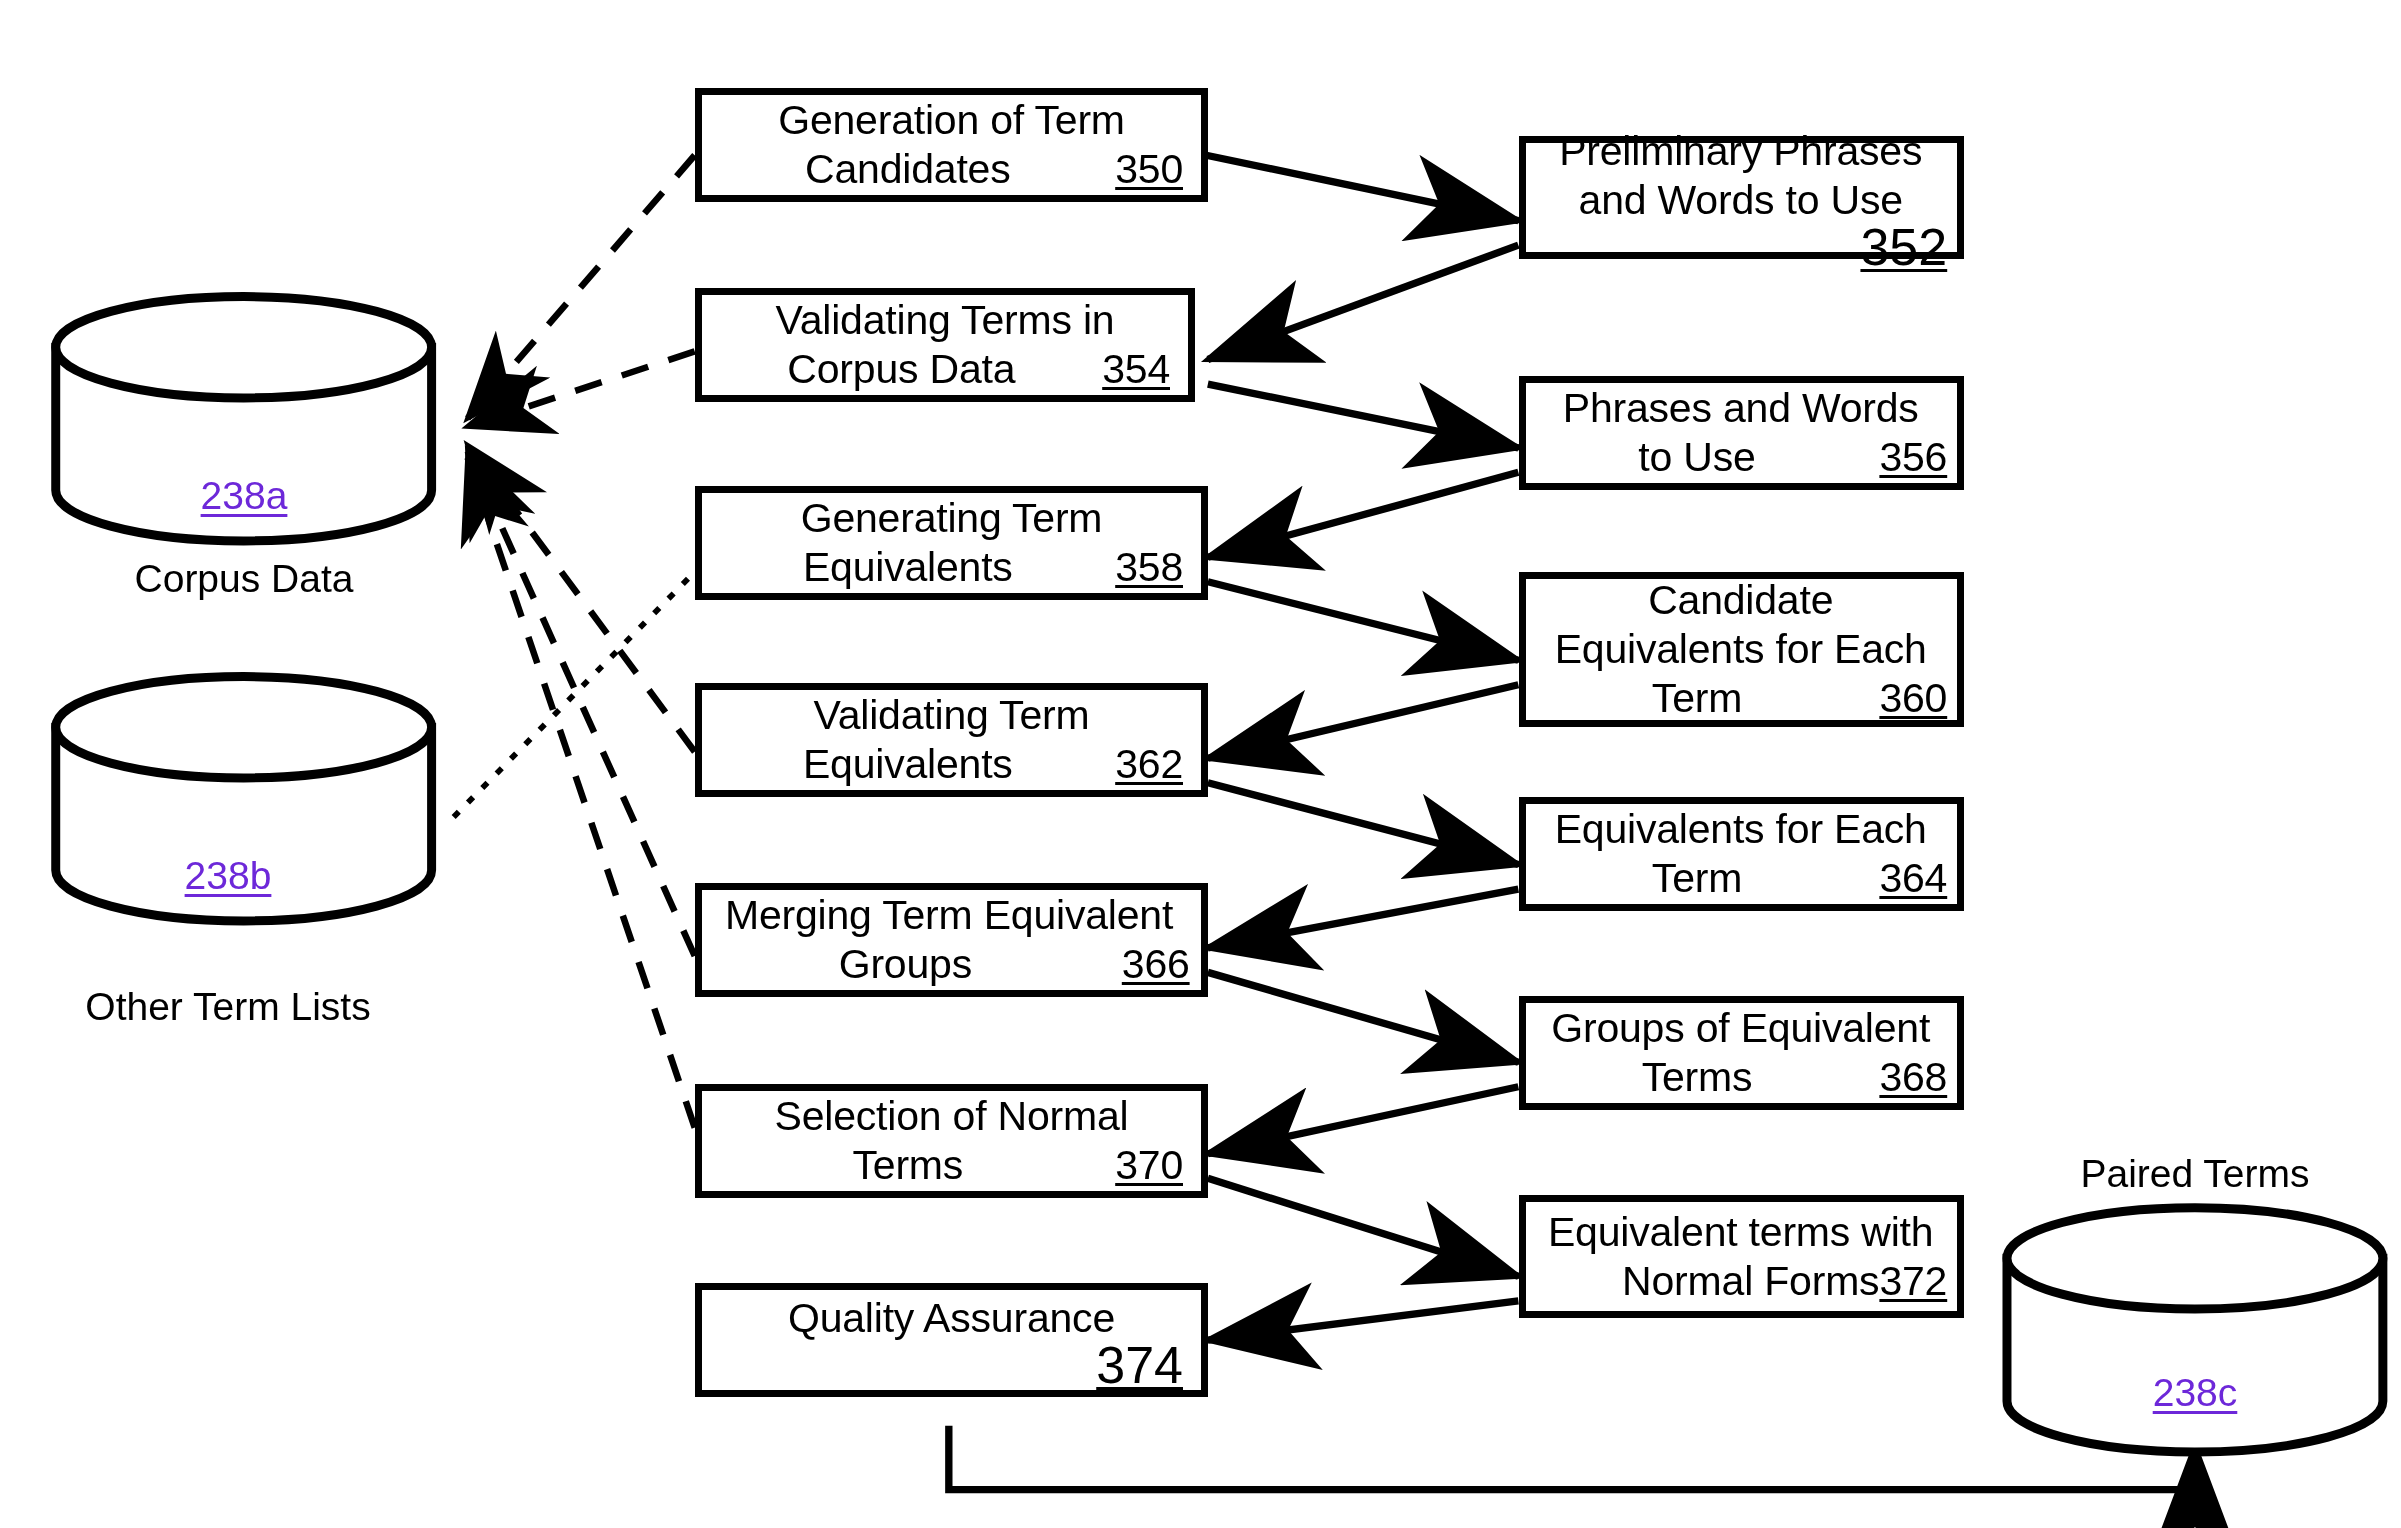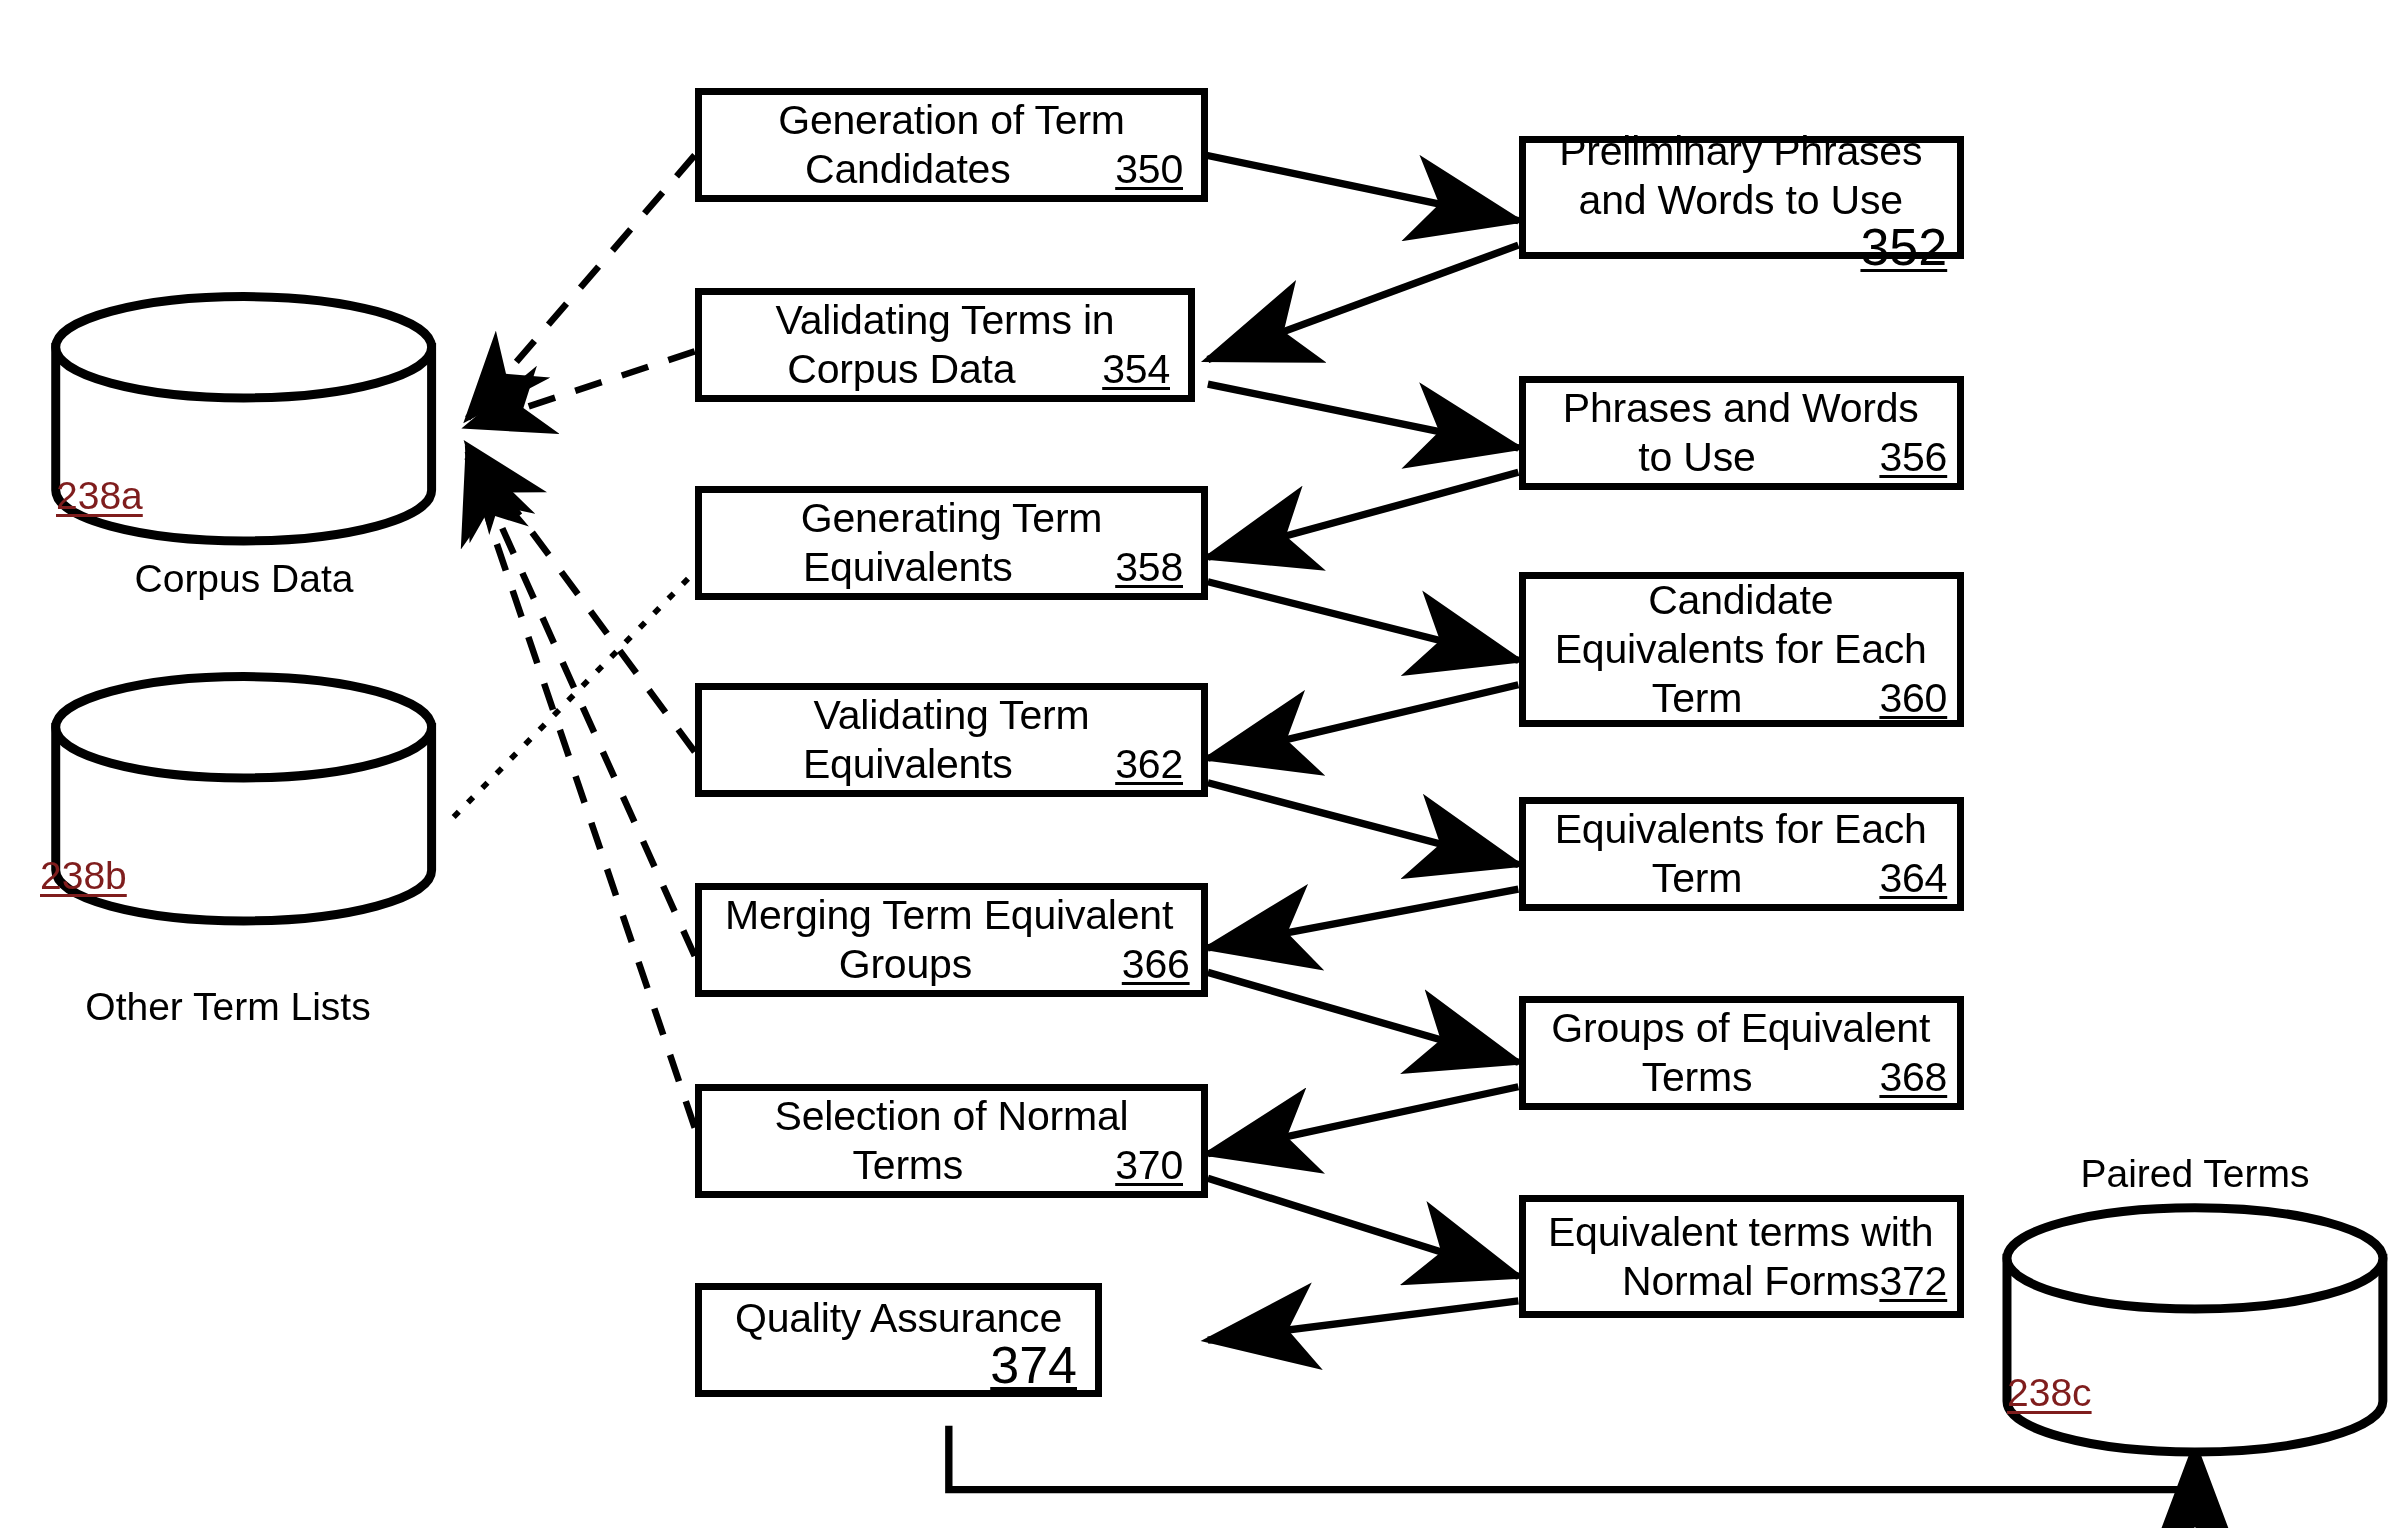--- a/index.html
+++ b/index.html
@@ -73,23 +73,23 @@
     position: absolute;
     width: 100%;
     text-align: center;
     font-size: 39px;
     color: #000;
     white-space: nowrap;
   }
   .cyl .cyl-id {
     position: absolute;
     width: 100%;
-    text-align: left;
+    text-align: center;
     font-size: 39px;
-    color: #7f1d1d;
+    color: #6d28d9;
     text-decoration: underline;
     text-underline-offset: 4.9px;
     text-decoration-thickness: 3.3px;
   }
 </style>
 </head>
 <body>
 
 <div id="stage">
 
@@ -203,21 +203,21 @@
   </div>
 
   <div class="pbox" style="left:695px; top:1084px; width:513px; height:114px;">
     <div class="ln l1">Selection of Normal</div>
     <div class="ln lastrow">
       <span class="txt">Terms</span>
       <span class="num">370</span>
     </div>
   </div>
 
-  <div class="pbox" style="left:695px; top:1283px; width:407px; height:114px;">
+  <div class="pbox" style="left:695px; top:1283px; width:513px; height:114px;">
     <div class="ln l1">Quality Assurance</div>
     <div class="numrow">
       <span class="num">374</span>
     </div>
   </div>
 
   <div class="pbox" style="left:1519px; top:136px; width:445px; height:123px; padding-left:8.2px; padding-right:9.8px;">
     <div class="ln l1">Preliminary Phrases</div>
     <div class="ln l1">and Words to Use</div>
     <div class="numrow">

